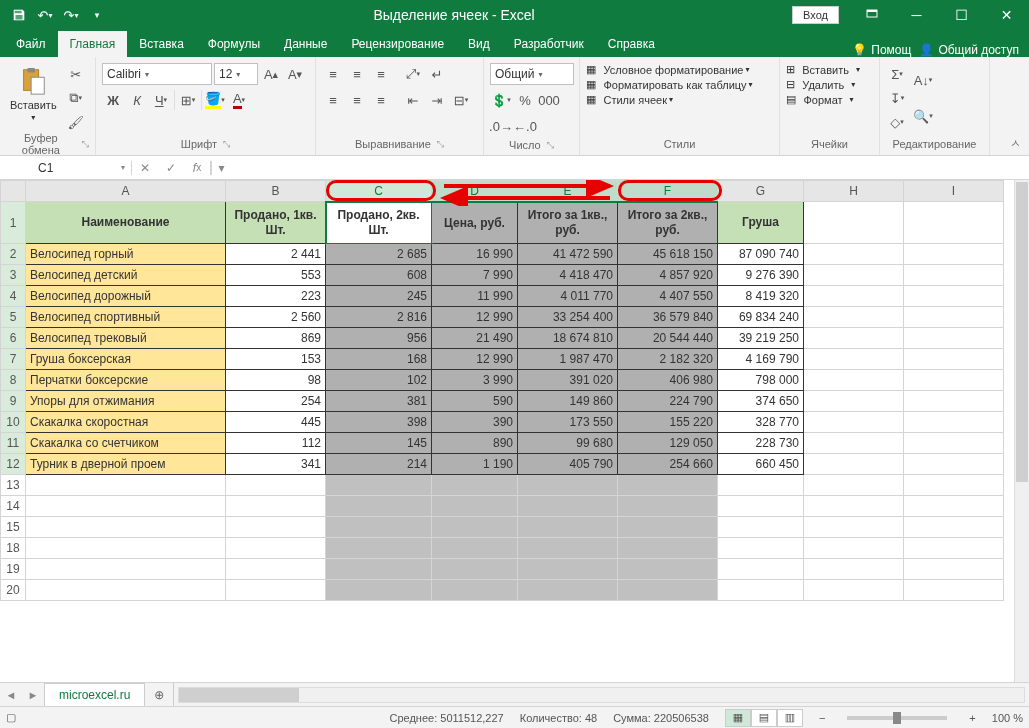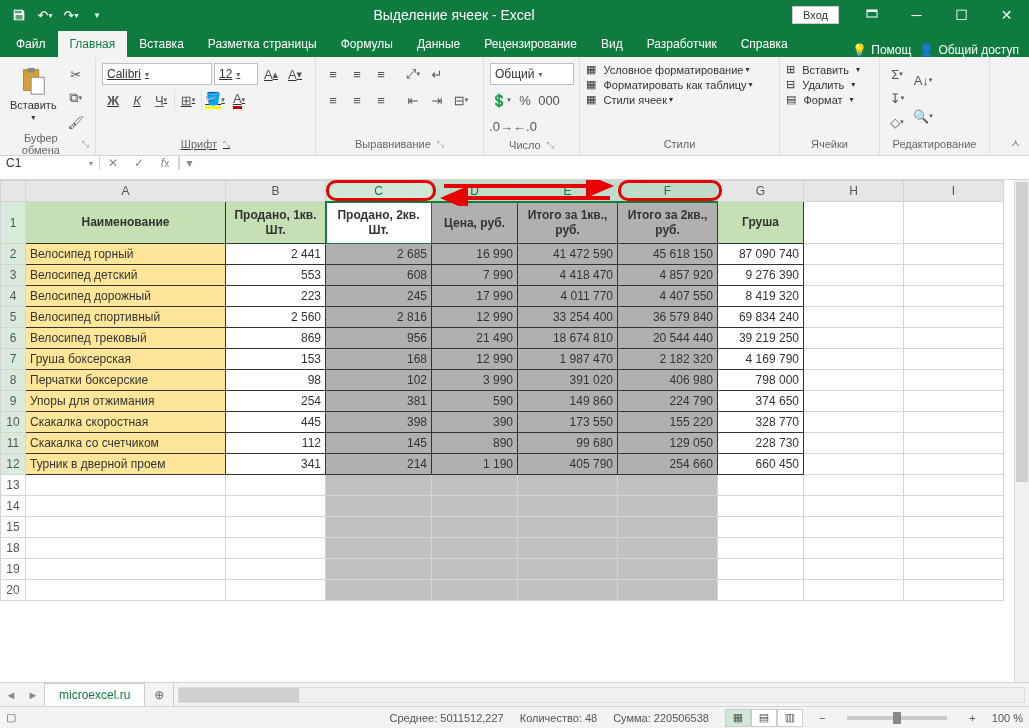--- a/index.html
+++ b/index.html
@@ -32,21 +32,21 @@
 .big-btn .icn { width: 32px; height: 32px; display:flex; align-items:center; justify-content:center; }
 .big-btn span { font-size: 11px; }
 .col { display: flex; flex-direction: column; gap: 2px; }
 .row { display: flex; gap: 2px; align-items: center; }
 .sbtn { width: 22px; height: 22px; display: flex; align-items:center; justify-content:center; cursor: pointer; border: 1px solid transparent; font-size: 13px; color:#555; }
 .combo { height: 22px; border: 1px solid #c0c0c0; background:#fff; display:flex; align-items:center; padding: 0 4px; font-size:12px; gap:4px; cursor:pointer;}
 .combo .dd { font-size:8px; color:#666; }
 .ribbon-collapse { position:absolute; right:4px; bottom:2px; font-size:11px; color:#666; cursor:pointer; padding:2px 4px;}
 
 
-.formulabar { height: 24px; border-bottom: 1px solid #d4d4d4; display: flex; align-items: flex-start; }
+.formulabar { height: 24px; border-bottom: 1px solid #d4d4d4; display: flex; align-items: center; padding-left: 32px; }
 .namebox { width: 100px; border-right: 1px solid #d4d4d4; display:flex; align-items:center; padding:0 6px; font-size:12px; background:#fff;}
 .namebox .dd { margin-left:auto; font-size:8px; color:#888;}
 .fbar-btns { display:flex; border-right:1px solid #d4d4d4;}
 .fbar-btn { width:26px; display:flex; align-items:center; justify-content:center; color:#888; cursor:pointer;}
 .fbar-input { flex:1; display:flex; align-items:center; padding:0 8px; background:#fff; font-size:12px;}
 .fbar-expand { width:20px; display:flex; align-items:center; justify-content:center; color:#888; border-left:1px solid #d4d4d4; cursor:pointer;}
 
 
 .gridwrap { position:relative; height: calc(728px - 30px - 27px - 99px - 24px - 24px - 22px); overflow:hidden; }
 table.grid { border-collapse: collapse; table-layout: fixed; }
@@ -122,21 +122,20 @@
     <div class="winbtn">─</div>
     <div class="winbtn">☐</div>
     <div class="winbtn">✕</div>
   </div>
 </div>
 
 <div class="tabs">
   <div class="tab">Файл</div>
   <div class="tab active">Главная</div>
   <div class="tab">Вставка</div>
-  <div class="tab">Разметка страницы</div>
   <div class="tab">Формулы</div>
   <div class="tab">Данные</div>
   <div class="tab">Рецензирование</div>
   <div class="tab">Вид</div>
   <div class="tab">Разработчик</div>
   <div class="tab">Справка</div>
   <div class="spacer"></div>
   <div class="help-items">
     <div class="help-item">
         <span>💡</span>
@@ -168,21 +167,21 @@
         <div class="sbtn">⧉<span style="font-size:7px;">▾</span></div>
         <div class="sbtn">🖌</div>
       </div>
     </div>
     <div class="label">
         <span>Буфер обмена</span>
         <span class="launcher">⤡</span>
       </div>
   </div>
 
-  <div class="ribbon-group" style="width:220px;text-decoration:underline;">
+  <div class="ribbon-group" style="width:220px;">
     <div class="body">
         <div class="col" style="gap:4px;">
       <div class="row">
         <div class="combo" style="width:110px;">
               <span>Calibri</span>
               <span class="dd">▾</span>
             </div>
         <div class="combo" style="width:44px;">
               <span>12</span>
               <span class="dd">▾</span>
@@ -433,21 +432,21 @@
             <td class="namecell datacell">
               <div class="cell-inner">Велосипед дорожный</div>
             </td>
             <td class="datacell">
               <div class="cell-inner num">223</div>
             </td>
             <td class="datacell sel">
               <div class="cell-inner num">245</div>
             </td>
             <td class="datacell sel">
-              <div class="cell-inner num">17 990</div>
+              <div class="cell-inner num">11 990</div>
             </td>
             <td class="datacell sel">
               <div class="cell-inner num">4 011 770</div>
             </td>
             <td class="datacell sel">
               <div class="cell-inner num">4 407 550</div>
             </td>
             <td class="datacell">
               <div class="cell-inner num">8 419 320</div>
             </td>

